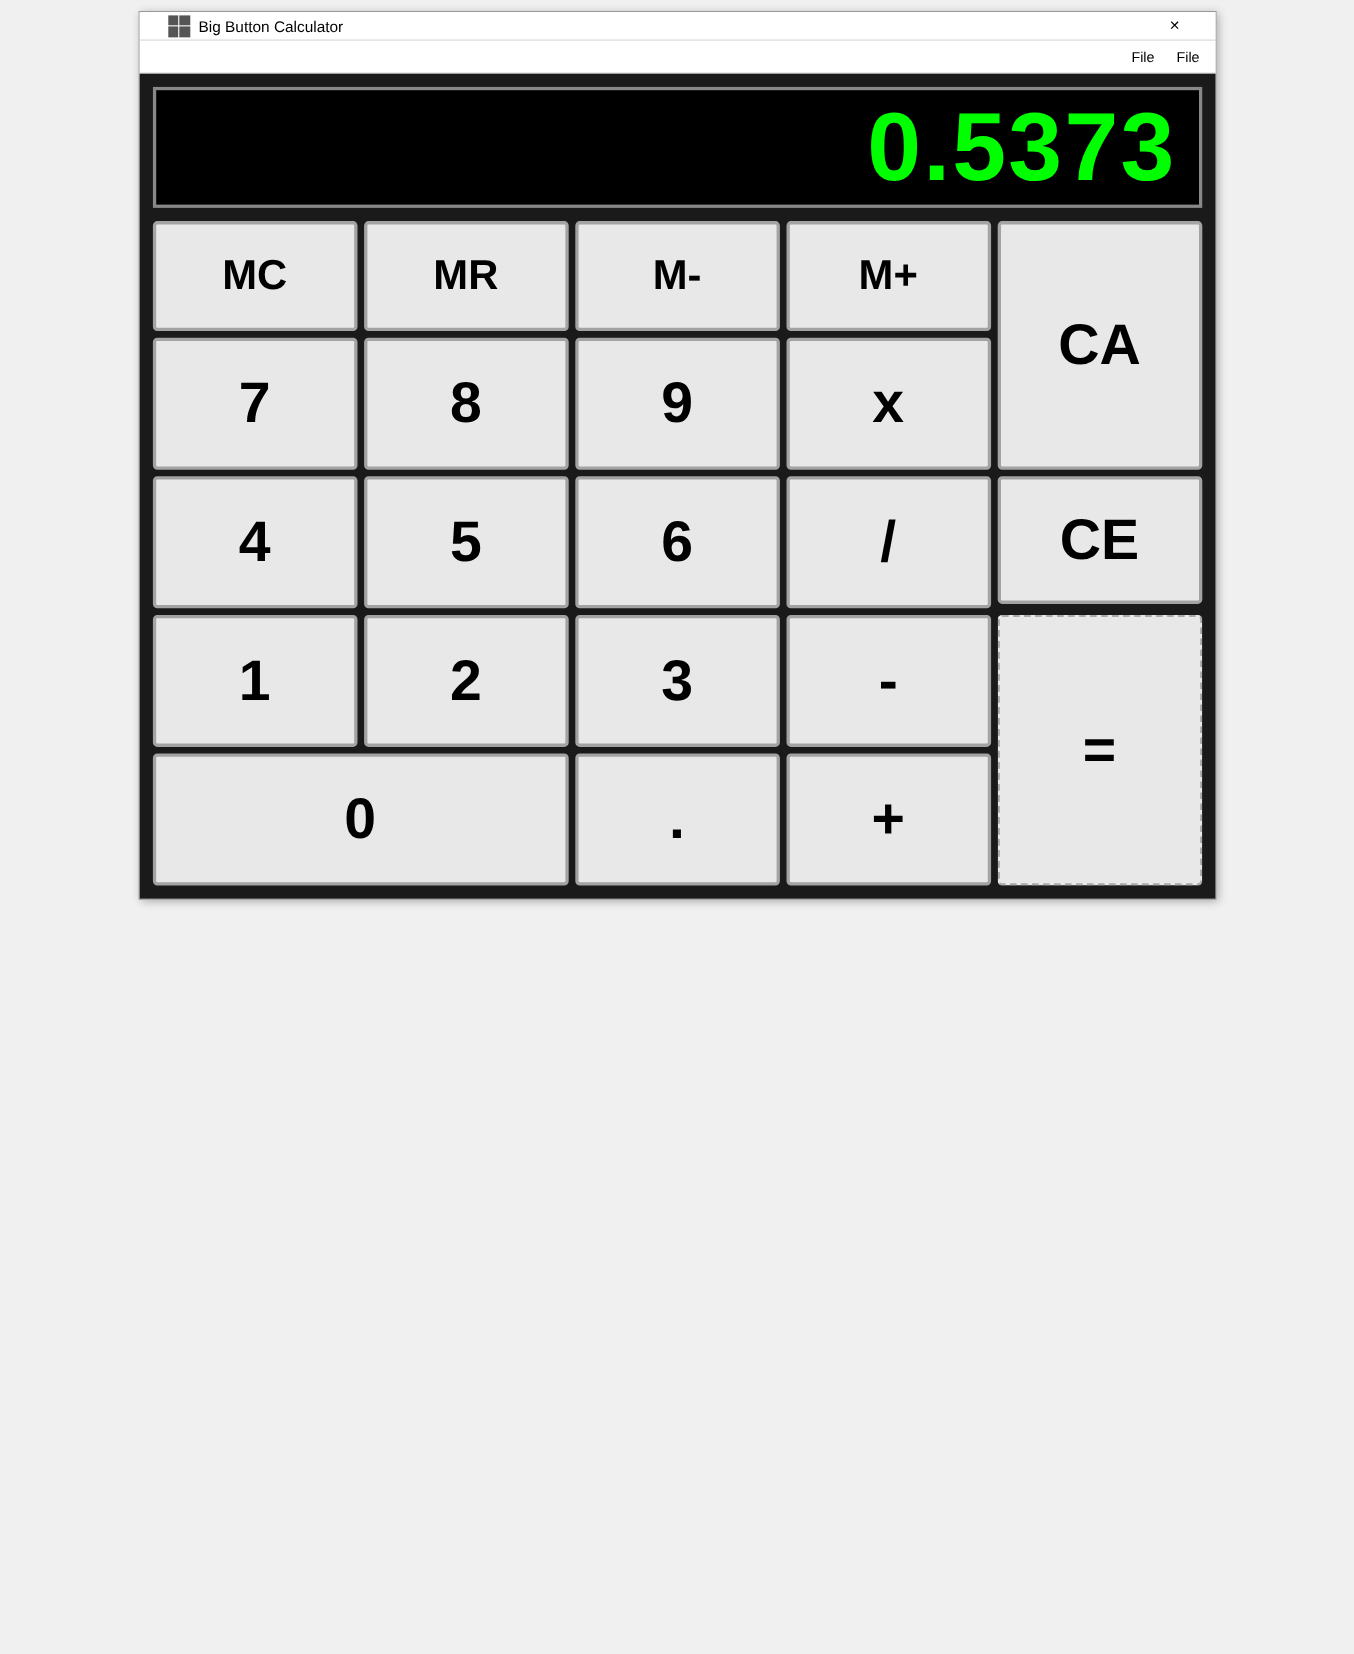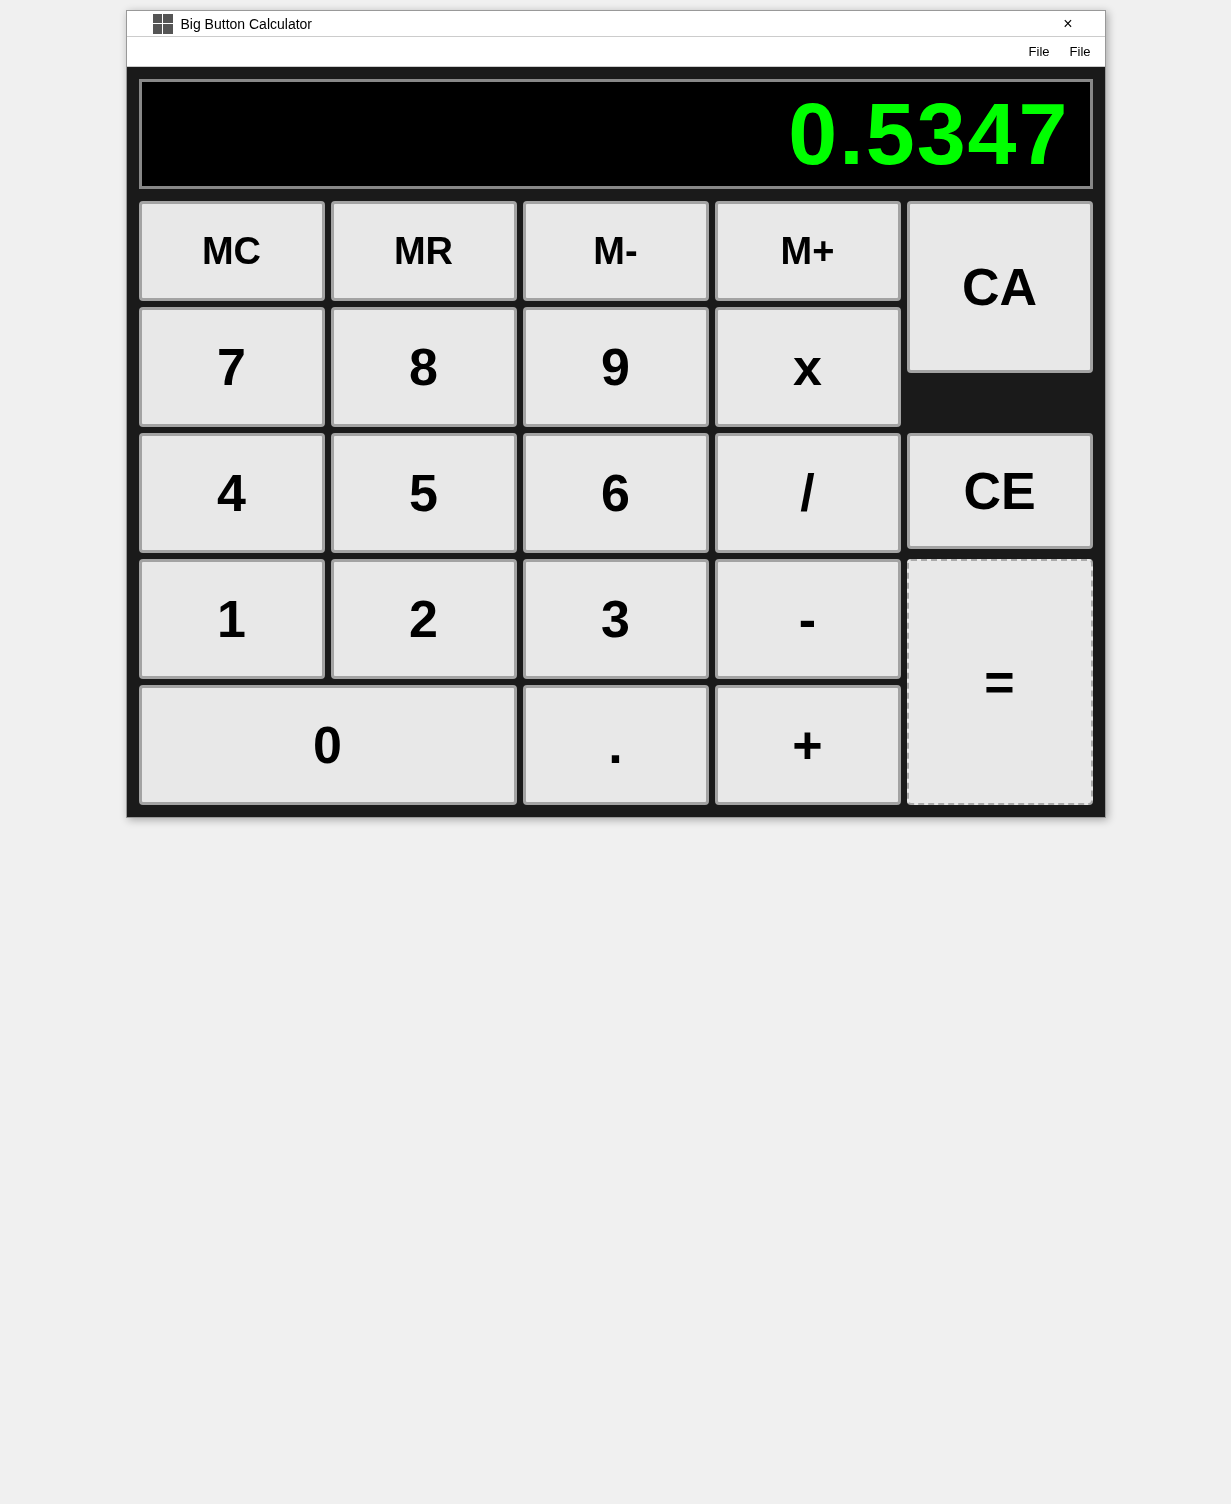--- a/index.html
+++ b/index.html
@@ -131,21 +131,21 @@
 
     
     .btn-mem {
       height: 100px;
       font-size: 38px;
     }
 
     
     .btn-ca {
       grid-row: span 2;
-      height: 172px; 
+      height: 226px; 
     }
 
     
     .btn-ce {
       height: 116px;
     }
 
     
     .btn-equals {
       grid-row: span 2;
@@ -178,21 +178,21 @@
   </div>
 
   <div class="menu-bar">
     <div class="menu-item">File</div>
     <div class="menu-item">File</div>
   </div>
 
   <div class="calc-body">
 
     <div class="display">
-      <span class="display-value">0.5347</span>
+      <span class="display-value">0.5373</span>
     </div>
 
     <div class="buttons-grid">
 
       <button class="btn btn-mem">MC</button>
       <button class="btn btn-mem">MR</button>
       <button class="btn btn-mem">M-</button>
       <button class="btn btn-mem">M+</button>
 
       <button class="btn btn-ca">CA</button>

